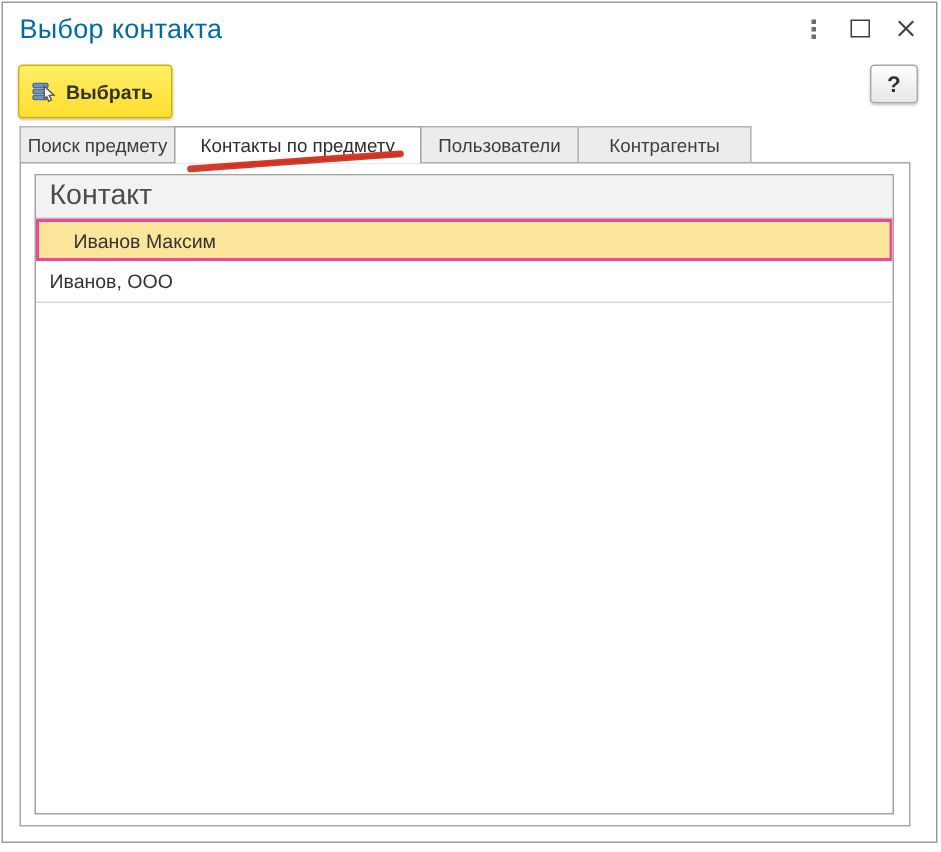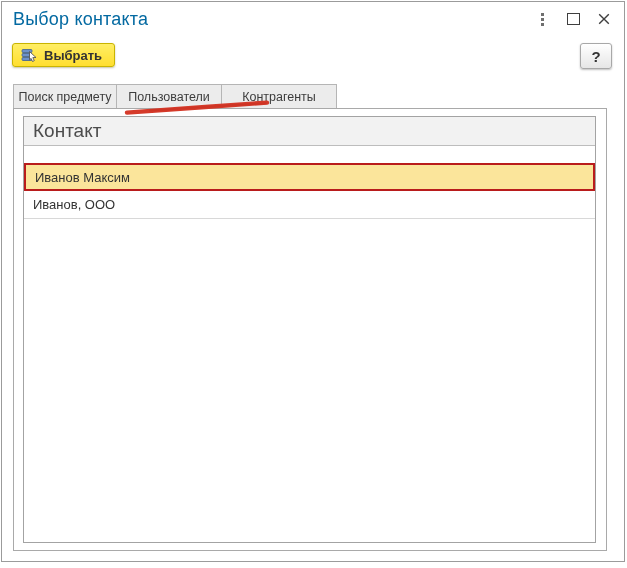--- a/index.html
+++ b/index.html
@@ -14,21 +14,21 @@
   .title { position:absolute; left:13px; top:9px; font-size:18px; color:#0369a1;
            letter-spacing:0.2px; white-space:nowrap; }
   .win-controls { position:absolute; top:8px; right:12px; display:flex; gap:9px; }
   .win-btn { width:22px; height:22px; display:flex; align-items:center;
              justify-content:center; cursor:default; background:transparent; border:none; }
   .dots { display:flex; flex-direction:column; gap:2px; }
   .dots span { width:3px; height:3px; background:#6f6f6f; display:block; }
   .maxbox { width:13px; height:12px; border:1px solid #3f3f3f; background:transparent; }
 
   
-  .btn-select { position:absolute; left:12px; top:43px; height:24px; padding:0 12px 0 8px;
+  .btn-select { position:absolute; left:12px; top:43px; height:36px; padding:0 12px 0 8px;
                 display:inline-flex; align-items:center; gap:6px;
                 background:linear-gradient(#ffee66,#ffde2f);
                 border:1px solid #c9b400; border-radius:3px;
                 box-shadow:0 1px 2px rgba(90,80,0,.35);
                 font-size:13px; font-weight:700; color:#333; cursor:pointer; }
   .btn-help { position:absolute; left:580px; top:43px; width:32px; height:26px;
               background:linear-gradient(#ffffff,#e6e6e6);
               border:1px solid #a8a8a8; border-radius:3px;
               box-shadow:0 1px 2px rgba(0,0,0,.25);
               font-size:15px; font-weight:700; color:#333; cursor:pointer; }
@@ -50,21 +50,21 @@
   
   .panel { position:absolute; left:13px; top:108px; width:594px; height:443px;
            border:1px solid #a9a9a9; background:#fff; z-index:1; }
   .grid { position:absolute; left:9px; top:7px; width:573px; height:427px;
           border:1px solid #a3a3a3; background:#fff; overflow:hidden; }
   .grid-header { height:29px; background:#f2f2f2; border-bottom:1px solid #bdbdbd;
                  display:flex; align-items:center; padding-left:9px;
                  font-size:19px; color:#4c4c4c; cursor:default; }
   .row { height:28px; display:flex; align-items:center; font-size:13px; color:#333;
          cursor:pointer; }
-  .row.selected { background:#fbe59b; border:2px solid #b91c1c; padding-left:9px;margin-top:17px; }
+  .row.selected { background:#fbe59b; border:2px solid #ec4899; padding-left:23px; }
   .row.normal { border-bottom:1px solid #d8d8d8; padding-left:9px; }
 
   
   .annotation-svg { position:absolute; left:0; top:0; width:627px; height:568px;
                     z-index:6; pointer-events:none; }
 </style>
 </head>
 <body>
 
 <div class="stage">
@@ -96,20 +96,21 @@
       <rect x="1" y="6.5" width="10" height="3" rx="1" fill="#6d92cb" stroke="#3f5f92" stroke-width="0.8"></rect>
       <rect x="1" y="10.5" width="10" height="3" rx="1" fill="#6d92cb" stroke="#3f5f92" stroke-width="0.8"></rect>
       <path d="M8.5,4.5 L15,10.5 L11.8,10.6 L13.3,13.6 L11.5,14.5 L10.1,11.4 L8.5,12.8 Z" fill="#ffffff" stroke="#555555" stroke-width="0.9"></path>
     </svg>
     <span>Выбрать</span>
   </button>
   <button class="btn-help">?</button>
 
   <div class="tabs">
     <div class="tab t1">Поиск предмету</div>
+    <div class="tab t2 active">Контакты по предмету</div>
     <div class="tab t3">Пользователи</div>
     <div class="tab t4">Контрагенты</div>
   </div>
 
   <div class="panel">
     <div class="grid">
       <div class="grid-header">Контакт</div>
       <div class="row selected">Иванов Максим</div>
       <div class="row normal">Иванов, ООО</div>
     </div>

